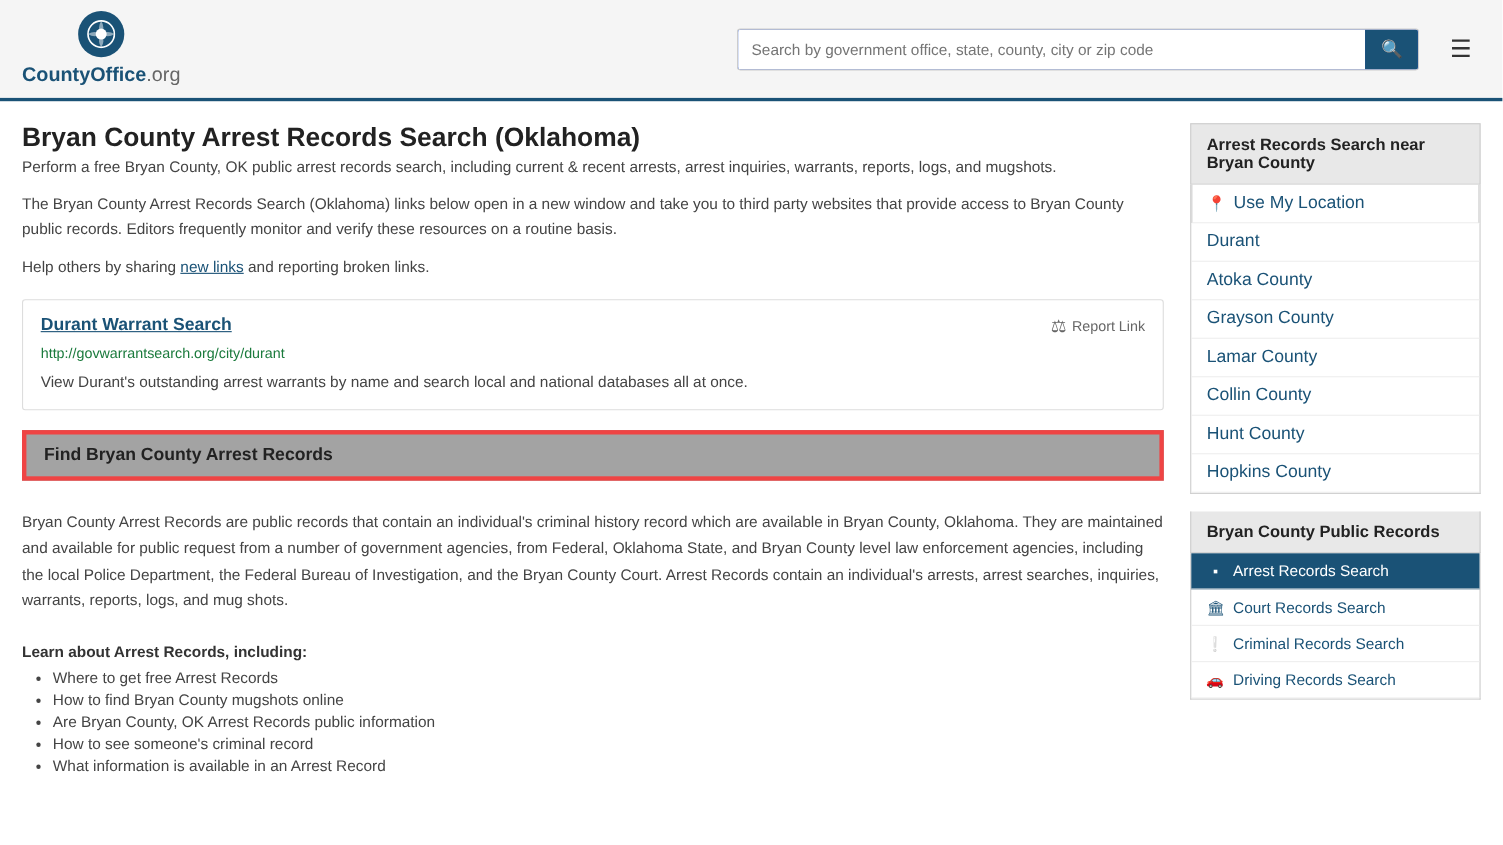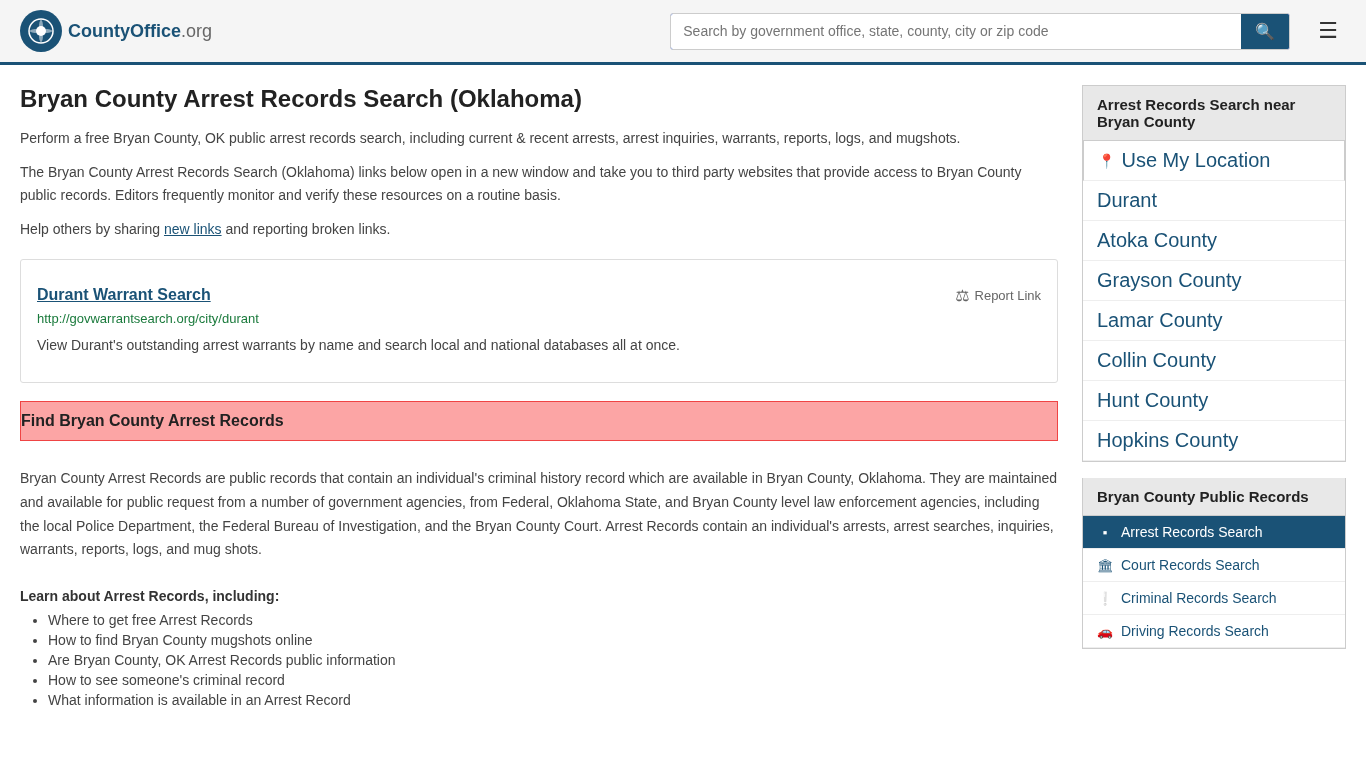--- a/index.html
+++ b/index.html
@@ -13,20 +13,21 @@
       display: flex;
       align-items: center;
       gap: 20px;
     }
     .logo-area {
       display: flex;
       align-items: center;
       gap: 6px;
       text-decoration: none;
       color: #333;
+      flex-direction: column;
     }
     .logo-circle {
       width: 42px;
       height: 42px;
       background: #1a5276;
       border-radius: 50%;
       display: flex;
       align-items: center;
       justify-content: center;
       color: #fff;
@@ -81,21 +82,20 @@
     }
 
     
     .main-content {
       flex: 1;
     }
     .page-title {
       font-size: 24px;
       font-weight: bold;
       color: #222;
-      margin-bottom: 14px;
     }
     .breadcrumb {
       background: #f5f5f5;
       padding: 8px 12px;
       border: 1px solid #e0e0e0;
       margin-bottom: 16px;
       font-size: 13px;
       color: #666;
     }
     .breadcrumb a {
@@ -113,21 +113,21 @@
       color: #1a5276;
       text-decoration: underline;
       text-align: right;
     }
 
     
     .record-card {
       border: 1px solid #ddd;
       border-radius: 3px;
       margin: 18px 0;
-      padding: 26px 16px;
+      padding: 14px 16px;
       background: #fff;
     }
     .record-card-header {
       display: flex;
       justify-content: space-between;
       align-items: flex-start;
       margin-bottom: 6px;
     }
     .record-title {
       font-size: 16px;
@@ -153,23 +153,23 @@
       font-size: 13px;
       margin-bottom: 8px;
     }
     .record-desc {
       color: #444;
       line-height: 1.6;
     }
 
     
     .section-box {
-      background: #fca5a5;
-      border: 1px solid #ef4444;
-      padding: 10px 0;
+      background: #a3a3a3;
+      border: 4px solid #ef4444;
+      padding: 10px 16px;
       margin: 18px 0 10px 0;
     }
     .section-title {
       font-size: 16px;
       font-weight: bold;
       color: #222;
     }
     .section-body {
       margin: 26px 0;
       line-height: 1.7;
@@ -206,21 +206,21 @@
       border: 1px solid #ccc;
       border-top: none;
       background: #fff;
     }
     .sidebar-list a {
       display: block;
       padding: 8px 14px;
       color: #1a5276;
       text-decoration: none;
       border-bottom: 1px solid #eee;
-      font-size: 20px;
+      font-size: 16px;
     }
     .sidebar-list .use-location {
       display: flex;
       align-items: center;
       gap: 6px;
       padding: 8px 14px;
       border-bottom: 1px solid #eee;
       cursor: pointer;
     }
     .sidebar-list .use-location .pin-icon {

